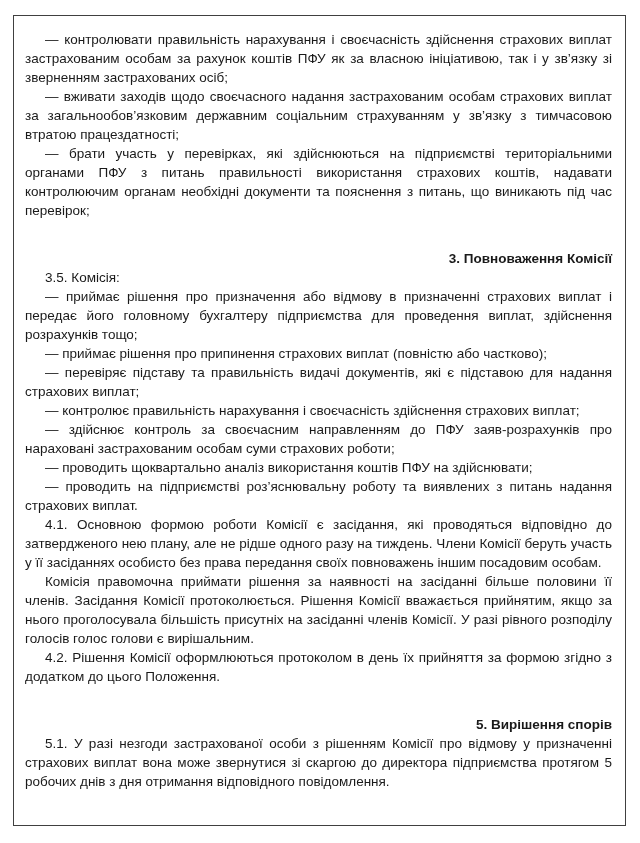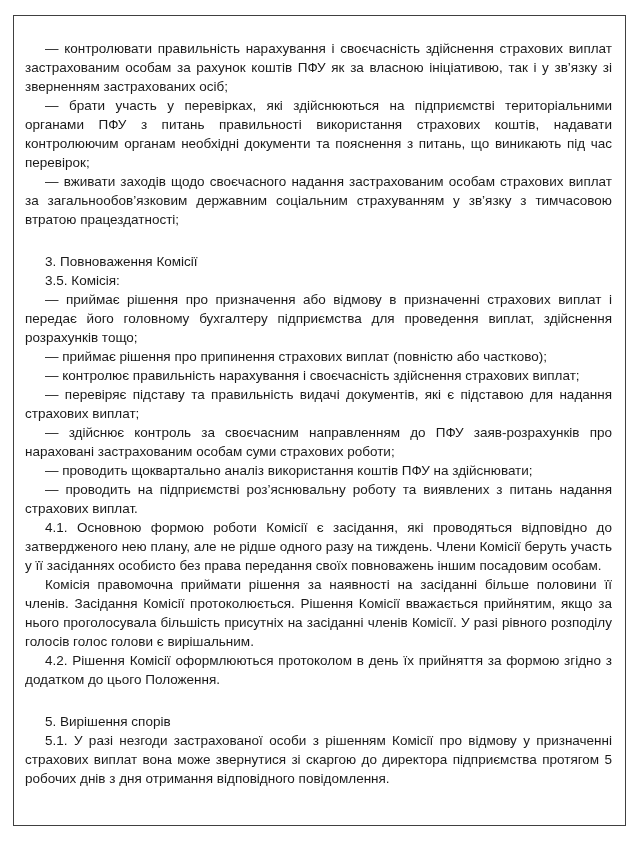--- a/index.html
+++ b/index.html
@@ -11,51 +11,51 @@
     overflow: hidden;
   }
   .page-frame {
     position: absolute;
     left: 13px;
     top: 15px;
     width: 613px;
     height: 811px;
     box-sizing: border-box;
     border: 1px solid #404040;
-    padding: 23px 13px 0 11px;
+    padding: 14px 13px 0 11px;
     background: #ffffff;
   }
   .para, .heading {
     margin: 0;
     font-family: "Liberation Sans", sans-serif;
     font-size: 13.5px;
     line-height: 19px;
     color: #1a1a1a;
     text-align: justify;
     text-indent: 20px;
   }
   .heading {
-    font-weight: 400;
-    text-align: left;
-    margin-top: 23px;
+    font-weight: 700;
+    text-align: right;
+    margin-top: 29px;
   }
 </style>
 </head>
 <body>
 
 <div class="page-frame">
   <p class="para">— контролювати правильність нарахування і своєчасність здійснення страхових виплат застрахованим особам за рахунок коштів ПФУ як за власною ініціативою, так і у зв’язку зі зверненням застрахованих осіб;</p>
+  <p class="para">— вживати заходів щодо своєчасного надання застрахованим особам страхових виплат за загальнообов’язковим державним соціальним страхуванням у зв’язку з тимчасовою втратою працездатності;</p>
   <p class="para">— брати участь у перевірках, які здійснюються на підприємстві територіальними органами ПФУ з питань правильності використання страхових коштів, надавати контролюючим органам необхідні документи та пояснення з питань, що виникають під час перевірок;</p>
-  <p class="para">— вживати заходів щодо своєчасного надання застрахованим особам страхових виплат за загальнообов’язковим державним соціальним страхуванням у зв’язку з тимчасовою втратою працездатності;</p>
   <p class="heading">3. Повноваження Комісії</p>
   <p class="para">3.5. Комісія:</p>
   <p class="para">— приймає рішення про призначення або відмову в призначенні страхових виплат і передає його головному бухгалтеру підприємства для проведення виплат, здійснення розрахунків тощо;</p>
   <p class="para">— приймає рішення про припинення страхових виплат (повністю або частково);</p>
+  <p class="para">— перевіряє підставу та правильність видачі документів, які є підставою для надання страхових виплат;</p>
   <p class="para">— контролює правильність нарахування і своєчасність здійснення страхових виплат;</p>
-  <p class="para">— перевіряє підставу та правильність видачі документів, які є підставою для надання страхових виплат;</p>
   <p class="para">— здійснює контроль за своєчасним направленням до ПФУ заяв-розрахунків про нараховані застрахованим особам суми страхових роботи;</p>
   <p class="para">— проводить щоквартально аналіз використання коштів ПФУ на здійснювати;</p>
   <p class="para">— проводить на підприємстві роз’яснювальну роботу та виявлених з питань надання страхових виплат.</p>
   <p class="para">4.1. Основною формою роботи Комісії є засідання, які проводяться відповідно до затвердженого нею плану, але не рідше одного разу на тиждень. Члени Комісії беруть участь у її засіданнях особисто без права передання своїх повноважень іншим посадовим особам.</p>
   <p class="para">Комісія правомочна приймати рішення за наявності на засіданні більше половини її членів. Засідання Комісії протоколюється. Рішення Комісії вважається прийнятим, якщо за нього проголосувала більшість присутніх на засіданні членів Комісії. У разі рівного розподілу голосів голос голови є вирішальним.</p>
   <p class="para">4.2. Рішення Комісії оформлюються протоколом в день їх прийняття за формою згідно з додатком до цього Положення.</p>
   <p class="heading">5. Вирішення спорів</p>
   <p class="para">5.1. У разі незгоди застрахованої особи з рішенням Комісії про відмову у призначенні страхових виплат вона може звернутися зі скаргою до директора підприємства протягом 5 робочих днів з дня отримання відповідного повідомлення.</p>
 
 </div>

